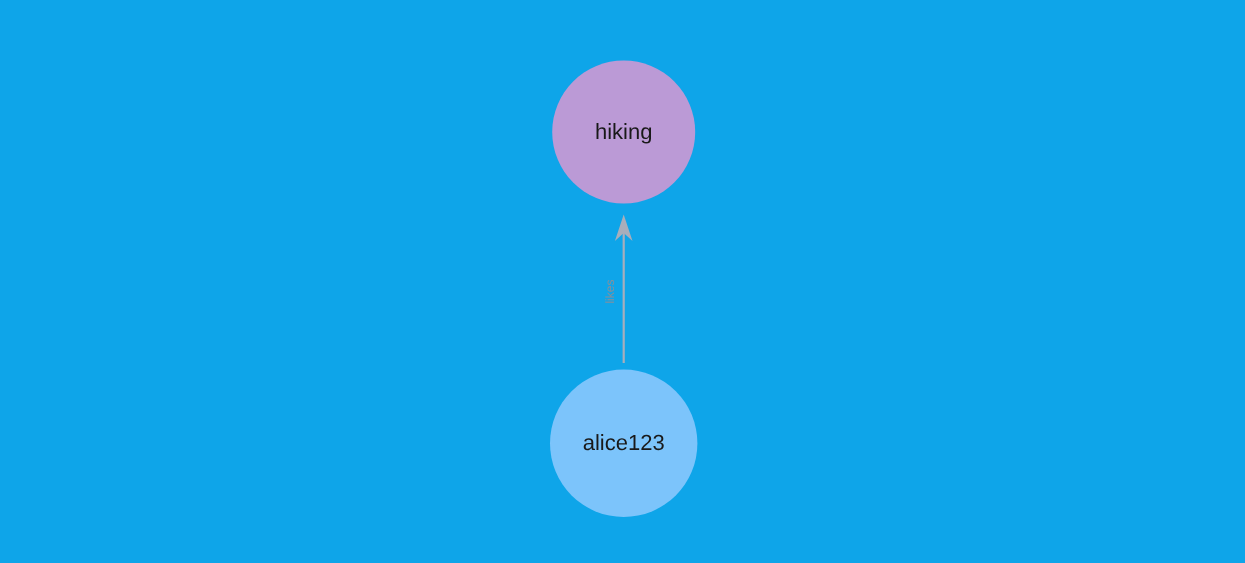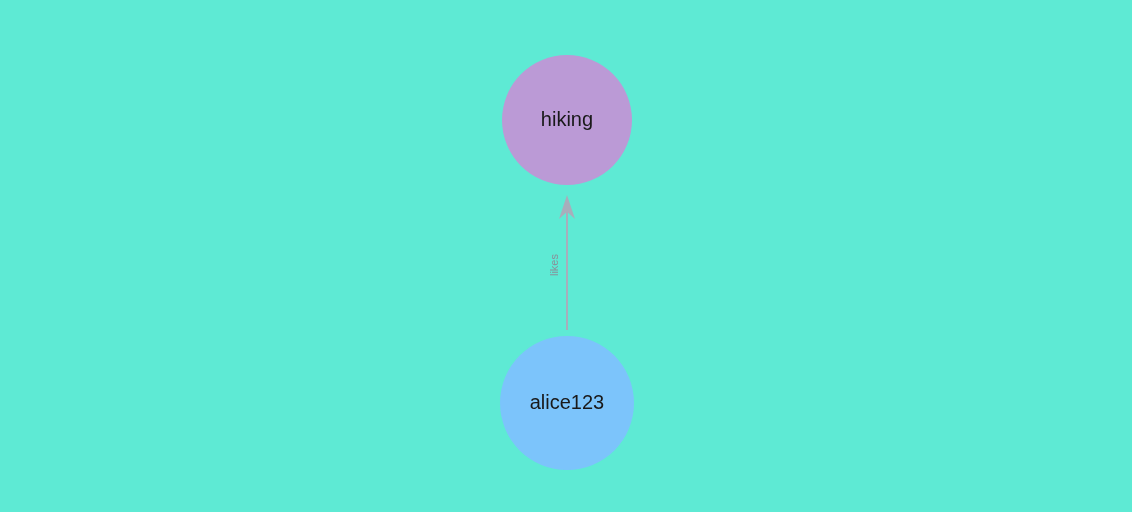--- a/index.html
+++ b/index.html
@@ -52,21 +52,21 @@
     fill: #8a8f99;
     font-family: "Liberation Sans", sans-serif;
     font-size: 11px;
     text-anchor: middle;
     dominant-baseline: middle;
   }
 </style>
 </head>
 <body style="width: 1132px; height: 512px;">
 
-<div id="graph-canvas" style="width: 1132px; height: 512px; background: #5eead4; text-align: center;">
+<div id="graph-canvas" style="width: 1132px; height: 512px; background: #0ea5e9; text-align: center;">
   <svg class="graph-svg" viewBox="0 0 1132 512" xmlns="http://www.w3.org/2000/svg">
 
     <g>
       <line class="edge-line" id="edge-line-1" x1="567" y1="330" x2="567" y2="208.2" stroke="#a8aebb" stroke-width="2"></line>
       <polygon class="edge-arrowhead" id="edge-arrow-1" points="567,195 559,219 567,211.8 575,219" fill="#a8aebb"></polygon>
       <text class="edge-label" id="edge-label-1" x="555" y="265" fill="#8a8f99" font-size="11" transform="rotate(-90 555 265)">likes</text>
     </g>
 
     <g>
       <circle class="node-circle-purple" id="node-circle-0" cx="567" cy="120" r="65" fill="#bb9ad6"></circle>

